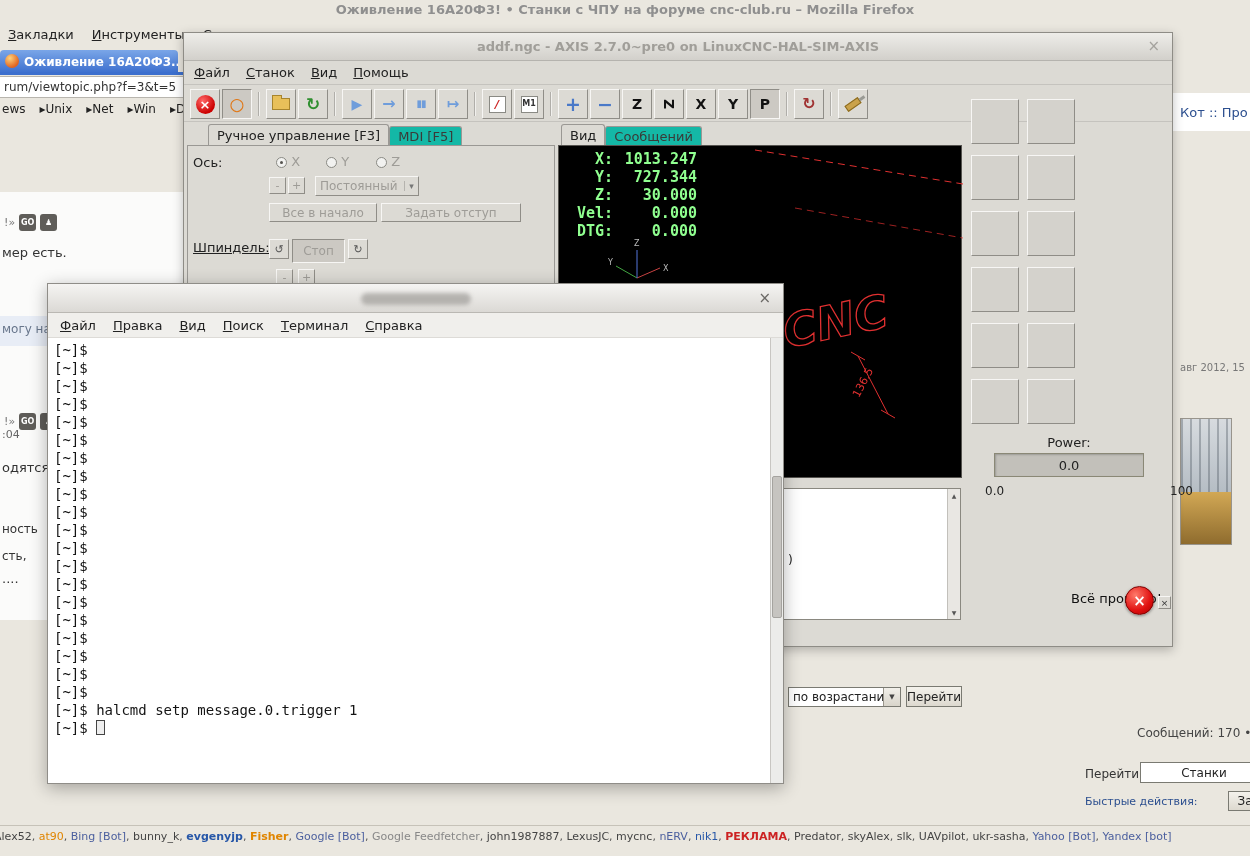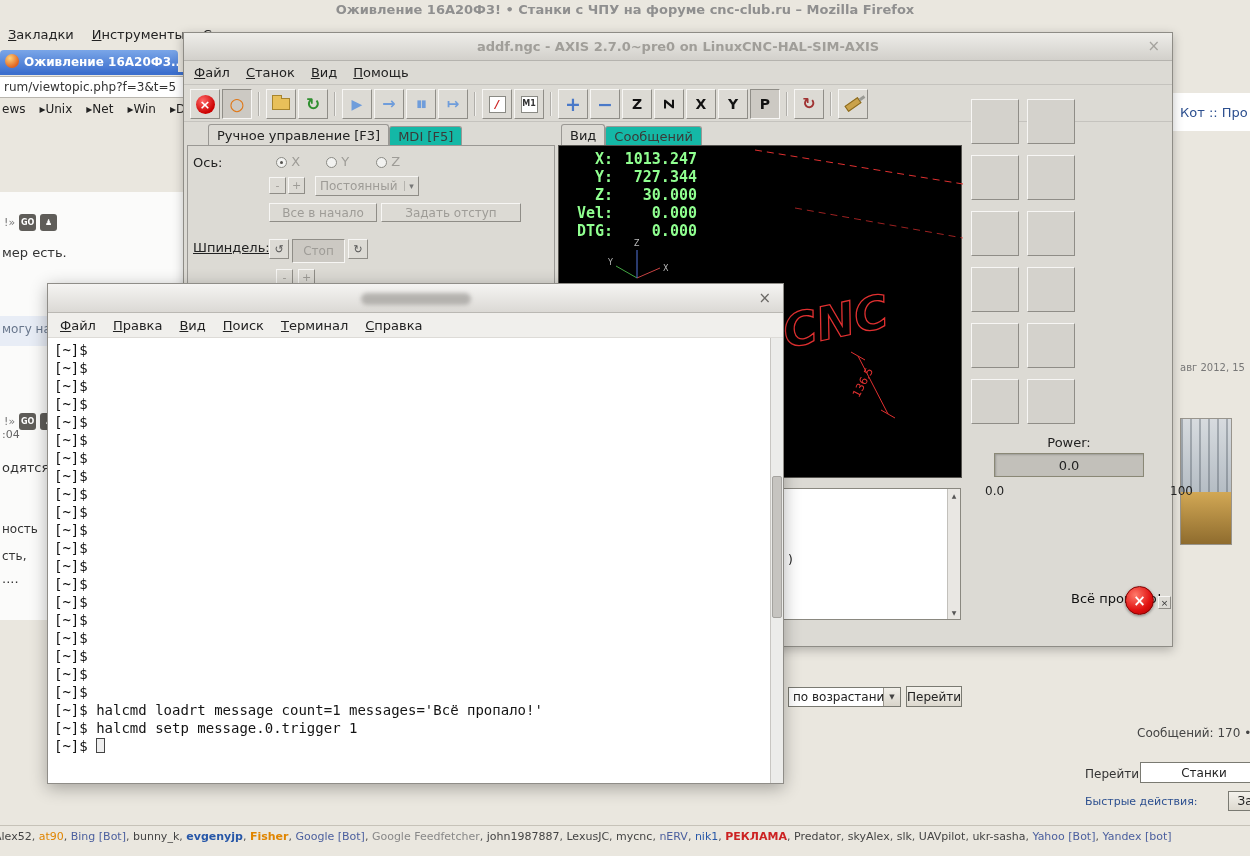--- a/index.html
+++ b/index.html
@@ -419,21 +419,20 @@
         <div class="tline">[~]$</div>
         <div class="tline">[~]$</div>
         <div class="tline">[~]$</div>
         <div class="tline">[~]$</div>
         <div class="tline">[~]$</div>
         <div class="tline">[~]$</div>
         <div class="tline">[~]$</div>
         <div class="tline">[~]$</div>
         <div class="tline">[~]$</div>
         <div class="tline">[~]$</div>
-        <div class="tline">[~]$ halcmd loadrt message count=1 messages='Всё пропало!'</div>
         <div class="tline">[~]$ halcmd setp message.0.trigger 1</div>
         <div class="tline">[~]$<span class="cursor"></span></div>
       </div>
     <div class="term-scroll">
       <div class="term-thumb"></div>
     </div>
   </div>
 
 </div>
 

